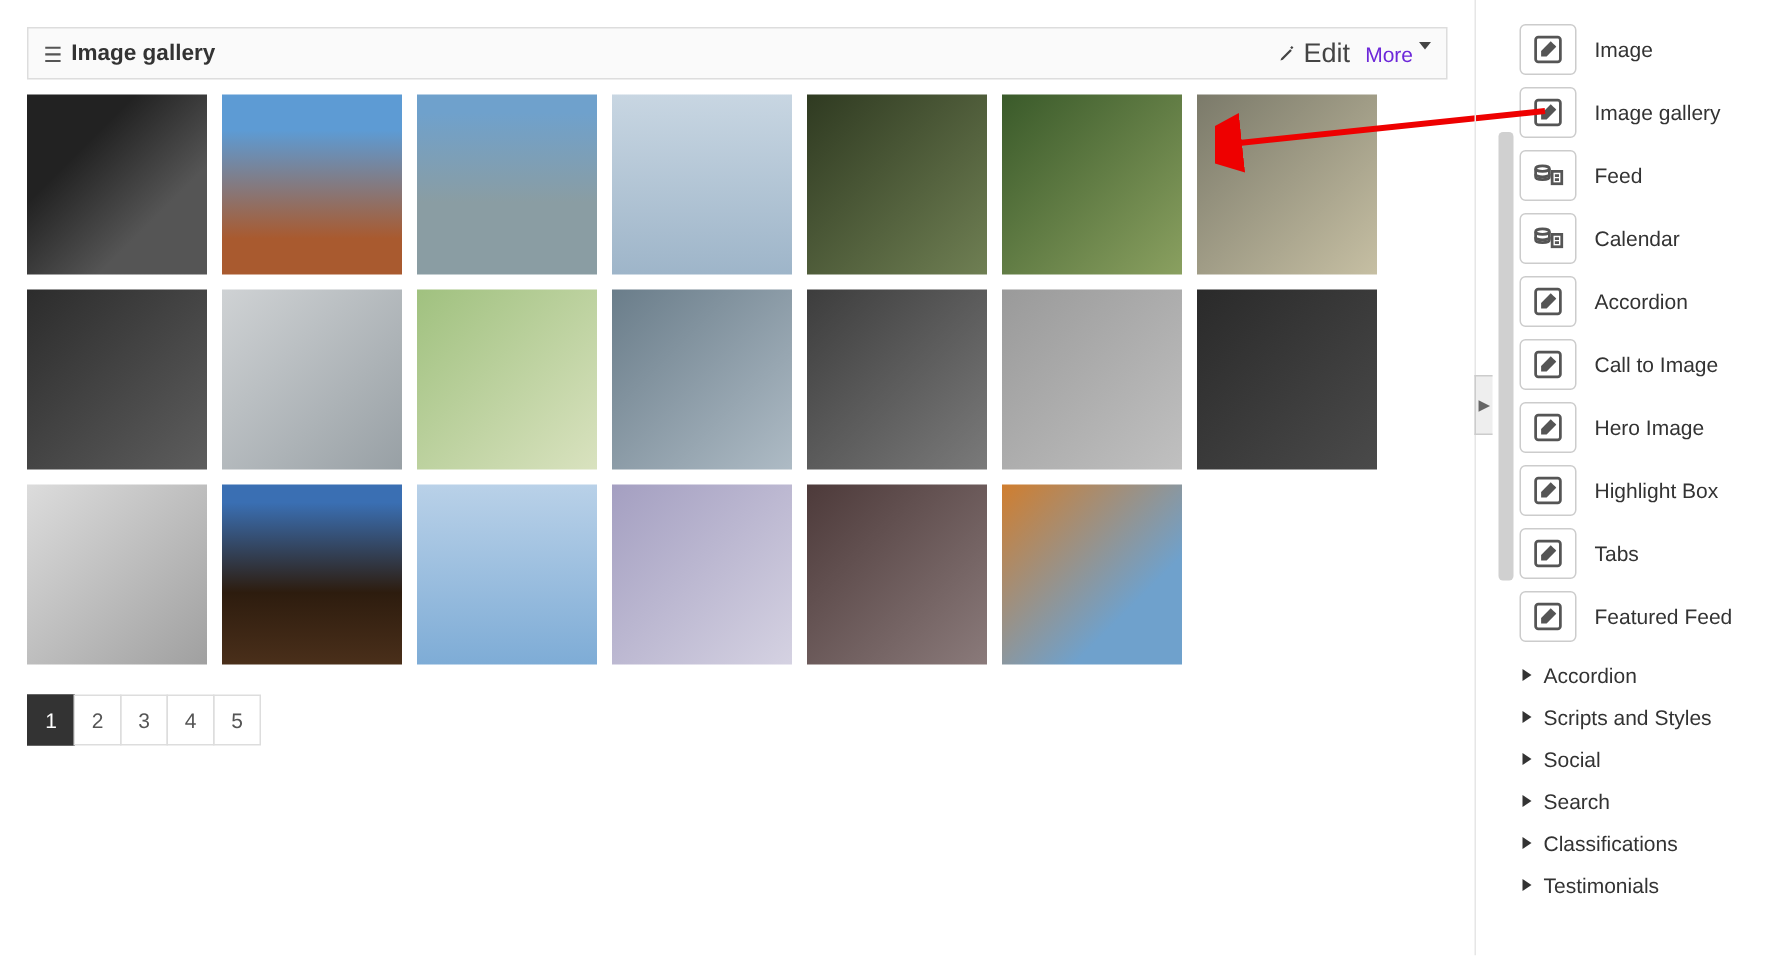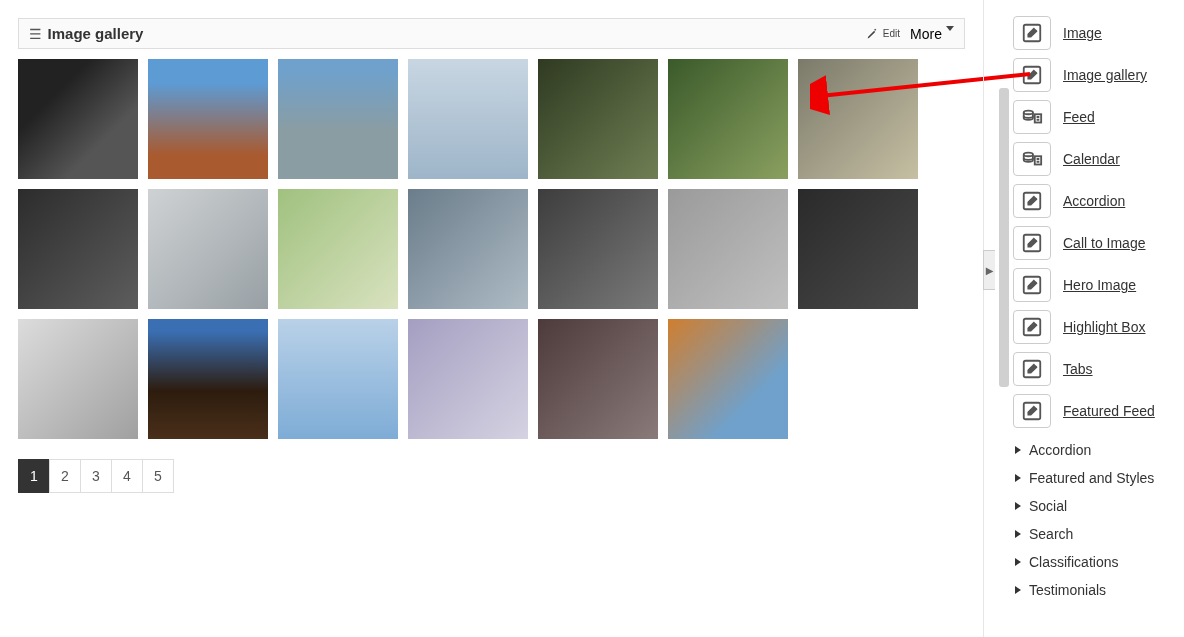--- a/index.html
+++ b/index.html
@@ -10,23 +10,23 @@
     .block-header {
       border: 1px solid #ddd;
       background: #fafafa;
       display: flex;
       align-items: center;
       padding: 6px 10px;
       margin-bottom: 10px;
     }
     .drag-handle { color: #555; margin-right: 6px; font-size: 14px; cursor: move; }
     .block-title { font-weight: 600; font-size: 15px; color: #333; flex: 1; }
-    .edit-link { color: #444; font-size: 10px; margin-right: 10px; display: inline-flex; align-items: center; cursor: pointer; }
+    .edit-link { color: #444; font-size: 18px; margin-right: 10px; display: inline-flex; align-items: center; cursor: pointer; }
     .edit-link svg { width: 13px; height: 13px; margin-right: 4px; }
-    .more-link { color: #000000; font-size: 14px; display: inline-flex; align-items: flex-start; cursor: pointer; }
+    .more-link { color: #6d28d9; font-size: 14px; display: inline-flex; align-items: flex-start; cursor: pointer; }
     .caret { margin-left: 4px; border-left: 4px solid transparent; border-right: 4px solid transparent; border-top: 5px solid #444; }
 
     .gallery { display: flex; flex-wrap: wrap; gap: 10px; }
     .thumb { width: 120px; height: 120px; background: #ccc; display: block; }
     
     
     .t1  { background: linear-gradient(135deg,#222 30%, #555 70%); }
     .t2  { background: linear-gradient(0deg,#a95a2f 20%, #5d9bd4 80%); }
     .t3  { background: linear-gradient(0deg,#8a9da3 40%, #6fa1cc 90%); }
     .t4  { background: linear-gradient(0deg,#9eb5c9, #c8d6e2); }
@@ -63,21 +63,21 @@
     .divider-scroll { position: absolute; top: 88px; bottom: 250px; width: 10px; right: 0; background: #d0d0d0; border-radius: 3px; }
     .collapse-tab {
       width: 12px; height: 40px; background: #eee; border: 1px solid #ccc;
       border-right: none;
       display: flex; align-items: center; justify-content: center;
       position: absolute; left: -1px; top: 250px;
       color: #666; font-size: 10px;
     }
 
     .sidebar { width: 175px; padding: 12px 6px 12px 4px; font-size: 14px; color: #333; }
-    .widget-list { list-style: none; text-decoration: underline; }
+    .widget-list { list-style: none; }
     .widget-item { display: flex; align-items: center; height: 42px; cursor: pointer; }
     .widget-icon {
       width: 38px; height: 34px; border: 1px solid #ccc; border-radius: 4px;
       margin-right: 12px; display: flex; align-items: center; justify-content: center;
       background: #fff;
     }
     .widget-icon svg { width: 22px; height: 22px; stroke: #555; fill: none; stroke-width: 2; }
     
     .cat-list { list-style: none; margin-top: 4px; }
     .cat-item { display: flex; align-items: center; padding: 6px 2px; cursor: pointer; }
@@ -261,21 +261,21 @@
         <span>Featured Feed</span>
       </li>
     </ul>
   <ul class="cat-list">
       <li class="cat-item">
         <span class="cat-caret"></span>
         <span>Accordion</span>
       </li>
       <li class="cat-item">
         <span class="cat-caret"></span>
-        <span>Featured and Styles</span>
+        <span>Scripts and Styles</span>
       </li>
       <li class="cat-item">
         <span class="cat-caret"></span>
         <span>Social</span>
       </li>
       <li class="cat-item">
         <span class="cat-caret"></span>
         <span>Search</span>
       </li>
       <li class="cat-item">

